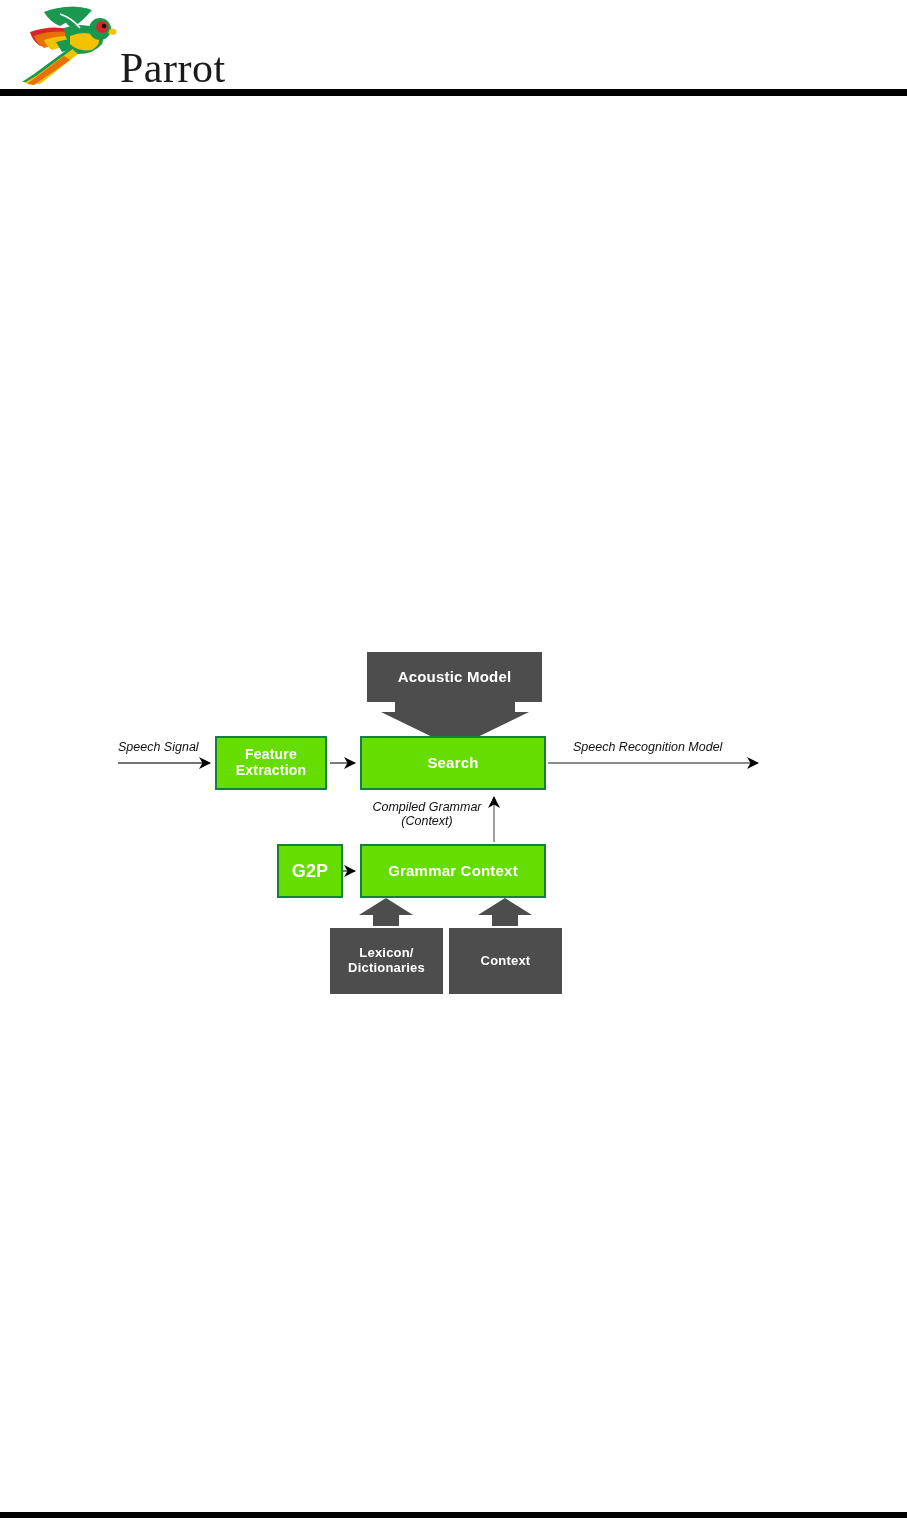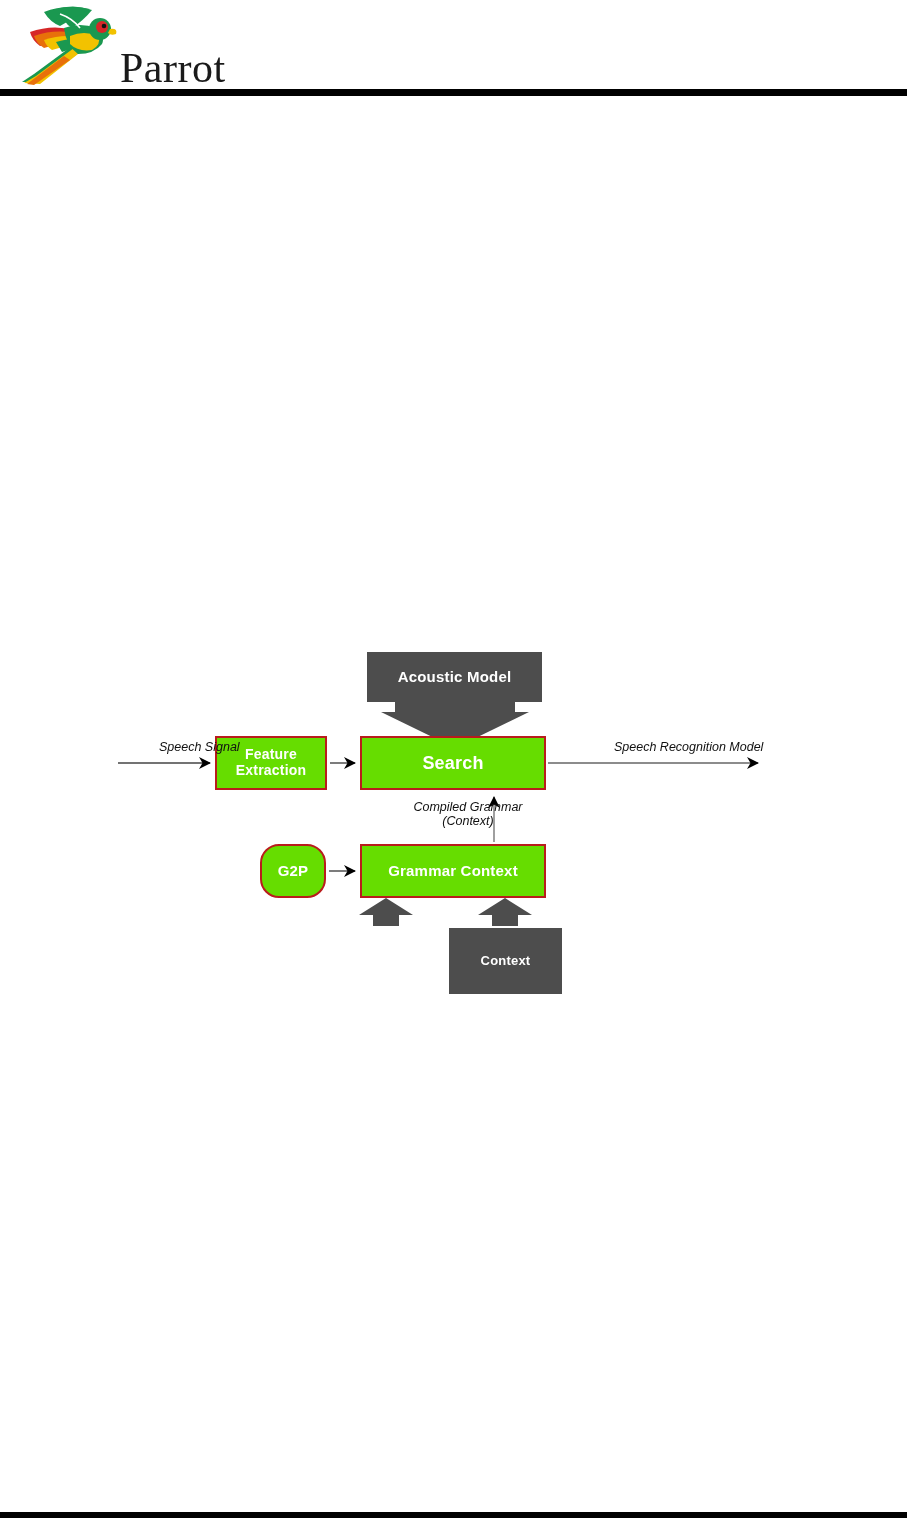--- a/index.html
+++ b/index.html
@@ -75,46 +75,45 @@
     justify-content: center;
     text-align: center;
     font-weight: bold;
     color: #ffffff;
     line-height: 1.12;
     letter-spacing: 0.2px;
     -webkit-font-smoothing: antialiased;
   }
   .node.green {
     background: #66dd00;
-    border: 2px solid #b91c1c;
+    border: 2px solid #15803d;
   }
   .node.gray {
     background: #4d4d4d;
     border: none;
   }
 
   #node-acoustic-model { left: 367px; top: 652px; width: 175px; height: 50px; font-size: 15px; }
   #node-feature-extraction { left: 215px; top: 736px; width: 112px; height: 54px; font-size: 14px; }
-  #node-search { left: 360px; top: 736px; width: 186px; height: 54px; font-size: 18px; }
-  #node-g2p { left: 260px; top: 844px; width: 66px; height: 54px; font-size: 15px; border-radius: 19px; }
+  #node-search { left: 360px; top: 736px; width: 186px; height: 54px; font-size: 15px; }
+  #node-g2p { left: 277px; top: 844px; width: 66px; height: 54px; font-size: 18px; }
   #node-grammar-compiler { left: 360px; top: 844px; width: 186px; height: 54px; font-size: 15px; }
   #node-lexicon { left: 330px; top: 928px; width: 113px; height: 66px; font-size: 13px; }
   #node-grammar { left: 449px; top: 928px; width: 113px; height: 66px; font-size: 13px; }
 
   
   .edge-label {
     position: absolute;
     font-family: "Liberation Sans", sans-serif;
     font-style: italic;
     font-size: 12.5px;
     line-height: 14px;
     color: #111111;
     white-space: pre-line;
     text-align: center;
-    margin-left: 41px;
   }
   #label-speech-signal { left: 118px; top: 740px; text-align: left; }
   #label-speech-result { left: 573px; top: 740px; text-align: left; }
   #label-compiled-grammar { left: 366px; top: 800px; width: 122px; text-align: center; }
 </style>
 </head>
 <body>
 
 <div id="page-header">
 
@@ -183,20 +182,22 @@
 
   <div id="node-feature-extraction" class="node green" style="white-space: pre-line;">Feature
 Extraction</div>
 
   <div id="node-search" class="node green" style="white-space: pre-line;">Search</div>
 
   <div id="node-g2p" class="node green" style="white-space: pre-line;">G2P</div>
 
   <div id="node-grammar-compiler" class="node green" style="white-space: pre-line;">Grammar Context</div>
 
+  <div id="node-lexicon" class="node gray" style="white-space: pre-line;">Lexicon/
+Dictionaries</div>
 
   <div id="node-grammar" class="node gray" style="white-space: pre-line;">Context</div>
 
   <div id="label-speech-signal" class="edge-label" style="white-space: pre-line;">Speech Signal</div>
 
   <div id="label-speech-result" class="edge-label" style="white-space: pre-line;">Speech Recognition Model</div>
 
   <div id="label-compiled-grammar" class="edge-label" style="white-space: pre-line; text-align: center;">Compiled Grammar
 (Context)</div>
 </div>

